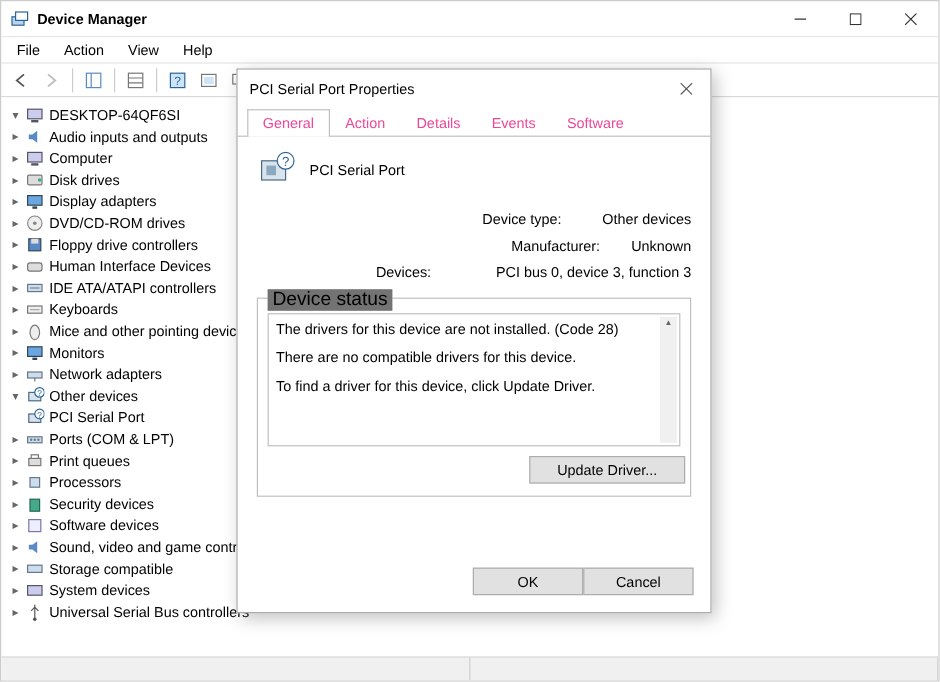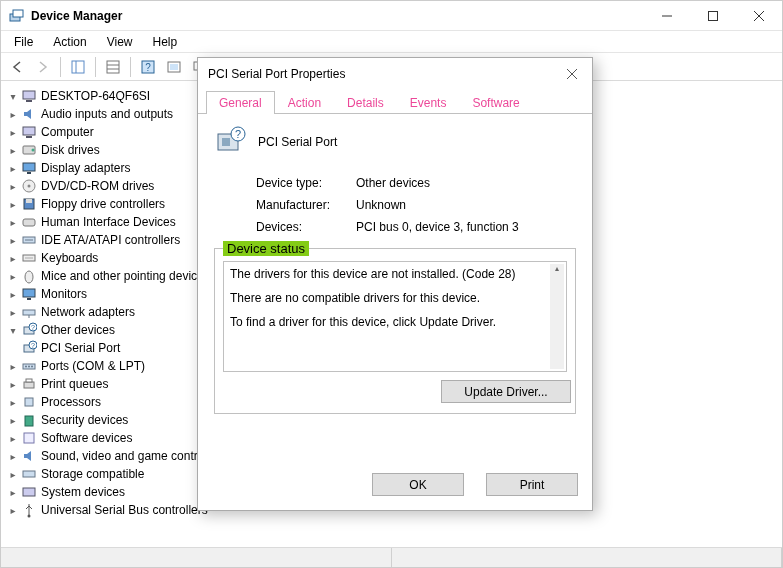--- a/index.html
+++ b/index.html
@@ -165,34 +165,34 @@
     padding: 12px 16px 0 16px;
   }
   .dev-header {
     display:flex;
     align-items:center;
     gap:12px;
     margin-bottom: 18px;
   }
   .dev-big-icon { width:32px; height:32px; }
   .info-rows { margin-left: 42px; }
-  .info-row { display:flex; margin-bottom:8px; }
+  .info-row { display:flex; margin-bottom:8px;justify-content:flex-end; }
   .info-row .k { width:100px; }
   .fieldset {
     margin-top: 14px;
     border:1px solid #c0c0c0;
     padding:0;
     position:relative;
   }
   .fieldset .legend {
     position:absolute;
     top:-8px; left:8px;
-    background:#84cc16;
+    background:#737373;
     padding:0 4px;
-    font-size:13px;
+    font-size:16px;
     text-align:center;
   }
   .status-box {
     margin:12px 8px 8px 8px;
     border:1px solid #c0c0c0;
     height:111px;
     padding:4px 6px;
     font-size:12px;
     overflow-y:auto;
     position:relative;
@@ -208,21 +208,21 @@
     padding:0 12px;
   }
   .update-row {
     display:flex;
     justify-content:flex-end;
     margin: 6px 4px 10px 0;
   }
   .dlg-buttons {
     display:flex;
     justify-content:flex-end;
-    gap:22px;
+    gap:0;
     padding: 10px 14px 14px 0;
   }
   .scroll-ind {
     position:absolute;
     right:2px; top:2px; bottom:2px;
     width:14px;
     background:#f0f0f0;
   }
   .scroll-ind .up, .scroll-ind .dn {
     height:14px; text-align:center; font-size:8px; color:#666;
@@ -670,15 +670,15 @@
           <div style="flex:1"></div>
         </div>
       </div>
       <div class="update-row">
         <button class="btn" style="min-width:130px">Update Driver...</button>
       </div>
     </div>
   </div>
   <div class="dlg-buttons">
     <button class="btn">OK</button>
-    <button class="btn">Print</button>
+    <button class="btn">Cancel</button>
   </div>
 </div>
 
 </body></html>

